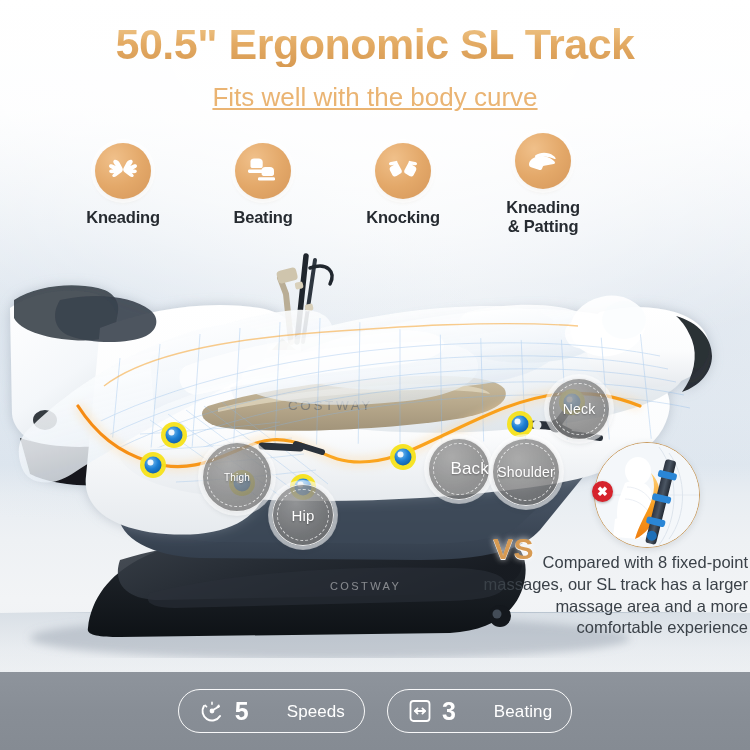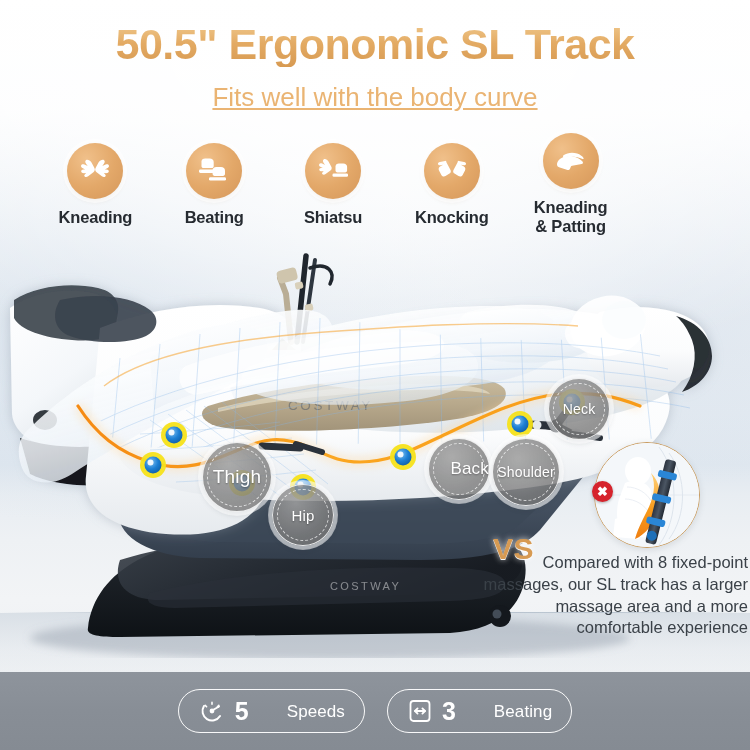--- a/index.html
+++ b/index.html
@@ -71,21 +71,21 @@
 
   
   .pt {
     position:absolute;
     border-radius:50%;
     display:flex; align-items:center; justify-content:center;
     background:radial-gradient(circle at 38% 30%, rgba(158,158,158,0.86) 0%, rgba(126,126,126,0.82) 60%, rgba(112,112,112,0.8) 100%);
     border:1px solid rgba(255,255,255,0.85);
     box-shadow:0 0 0 3px rgba(255,255,255,0.10), 0 0 0 4px rgba(255,255,255,0.55), 0 2px 6px rgba(40,50,60,0.25);
     color:#ffffff;
-    font-size:19px;
+    font-size:10px;
     text-shadow:0 1px 2px rgba(0,0,0,0.35);
     letter-spacing:0.2px;
   }
   .pt::after {
     content:""; position:absolute; inset:4px; border-radius:50%;
     border:1.5px dashed rgba(255,255,255,0.72);
   }
   .pt span { position:relative; z-index:2; }
 
   
@@ -167,32 +167,20 @@
             <rect x="2" y="13.5" width="16" height="3.4" rx="1.4"></rect>
             <path d="M4.5 5.6c0-1.8 1.5-3.1 3.6-3.1h4.6c2.3 0 4 1.5 4 3.5v4.2c0 1.1-.9 1.9-2 1.9H6.5c-1.1 0-2-.8-2-1.9V5.6z"></path>
             <rect x="12" y="21.2" width="17" height="3.4" rx="1.4"></rect>
             <path d="M15.6 14c0-1.8 1.5-3.1 3.6-3.1h4.8c2.3 0 4 1.5 4 3.5V18c0 1.1-.9 1.9-2 1.9h-8.4c-1.1 0-2-.8-2-1.9V14z"></path>
           </g>
         </svg>
       </div>
       <div class="label">Beating</div>
     </div>
 
-    <div class="mode">
-      <div class="badge">
-        <svg width="34" height="30" viewBox="0 0 34 30">
-          <g fill="#ffffff">
-            <path d="M12.5 5.5c-1.3-2.1-3.6-3-4.9-2-1 .8-.7 2.2.1 3.4l1.4 2.1-3-1.4c-1.4-.6-2.6-.2-3 .8-.3 1 .4 2 1.7 2.6l2 1-1.7.1c-1.3.1-2 .9-1.8 1.8.2.9 1.2 1.4 2.4 1.4l2.1-.1-.9.7c-.9.7-1.1 1.7-.4 2.4.7.7 2 .6 3.1-.2l4.8-3.6c1.4-1 1.7-2.7.8-4.1l-2.7-4.9z"></path>
-            <rect x="16.5" y="17.5" width="15.5" height="3.2" rx="1.3"></rect>
-            <path d="M19.5 10.4c0-1.7 1.4-2.9 3.4-2.9h4.4c2.2 0 3.8 1.4 3.8 3.3v3.8c0 1-.8 1.8-1.9 1.8h-7.9c-1 0-1.8-.8-1.8-1.8v-4.2z"></path>
-          </g>
-        </svg>
-      </div>
-      <div class="label">Shiatsu</div>
-    </div>
 
     <div class="mode">
       <div class="badge">
         <svg width="34" height="28" viewBox="0 0 34 28">
           <g fill="#ffffff">
             <path d="M11.5 5.5 15.5 13c.7 1.3.3 2.8-1 3.6l-4 2.4c-1.4.9-3.2.5-4-.8L4 13.4c-.8-1.3-.3-3 1.1-3.8l3-1.8-2.6.4c-1.3.2-2.3-.3-2.5-1.3-.1-.9.6-1.7 1.9-2l5.2-1c.5-.1.9.1 1.2.5l.2 1.1z"></path>
             <path d="M22.5 5.5 18.5 13c-.7 1.3-.3 2.8 1 3.6l4 2.4c1.4.9 3.2.5 4-.8l2.5-4.8c.8-1.3.3-3-1.1-3.8l-3-1.8 2.6.4c1.3.2 2.3-.3 2.5-1.3.1-.9-.6-1.7-1.9-2l-5.2-1c-.5-.1-.9.1-1.2.5l-.2 1.1z"></path>
           </g>
         </svg>
       </div>

